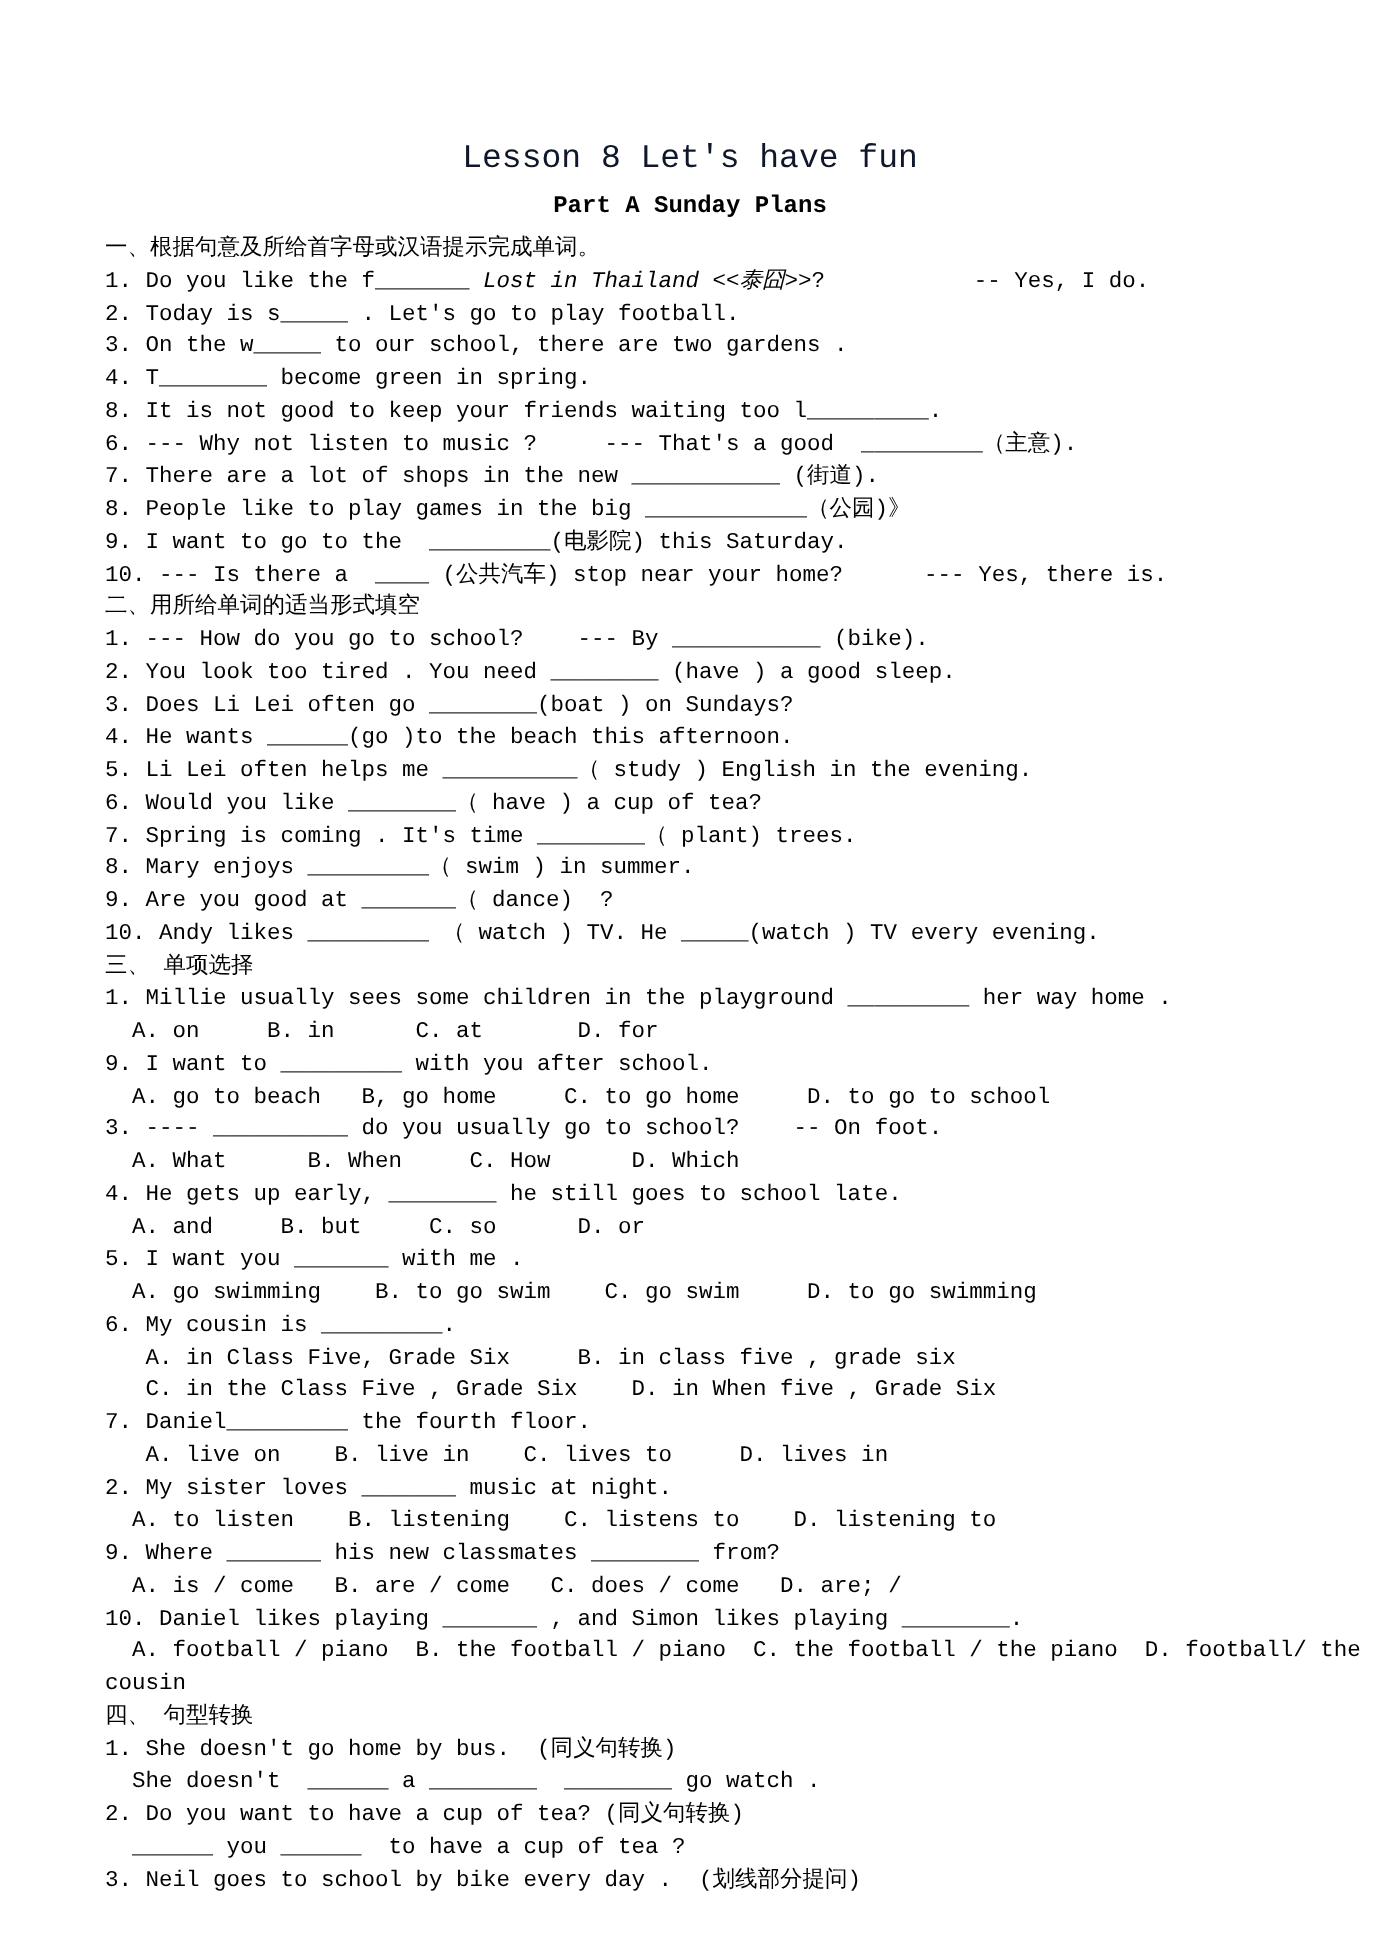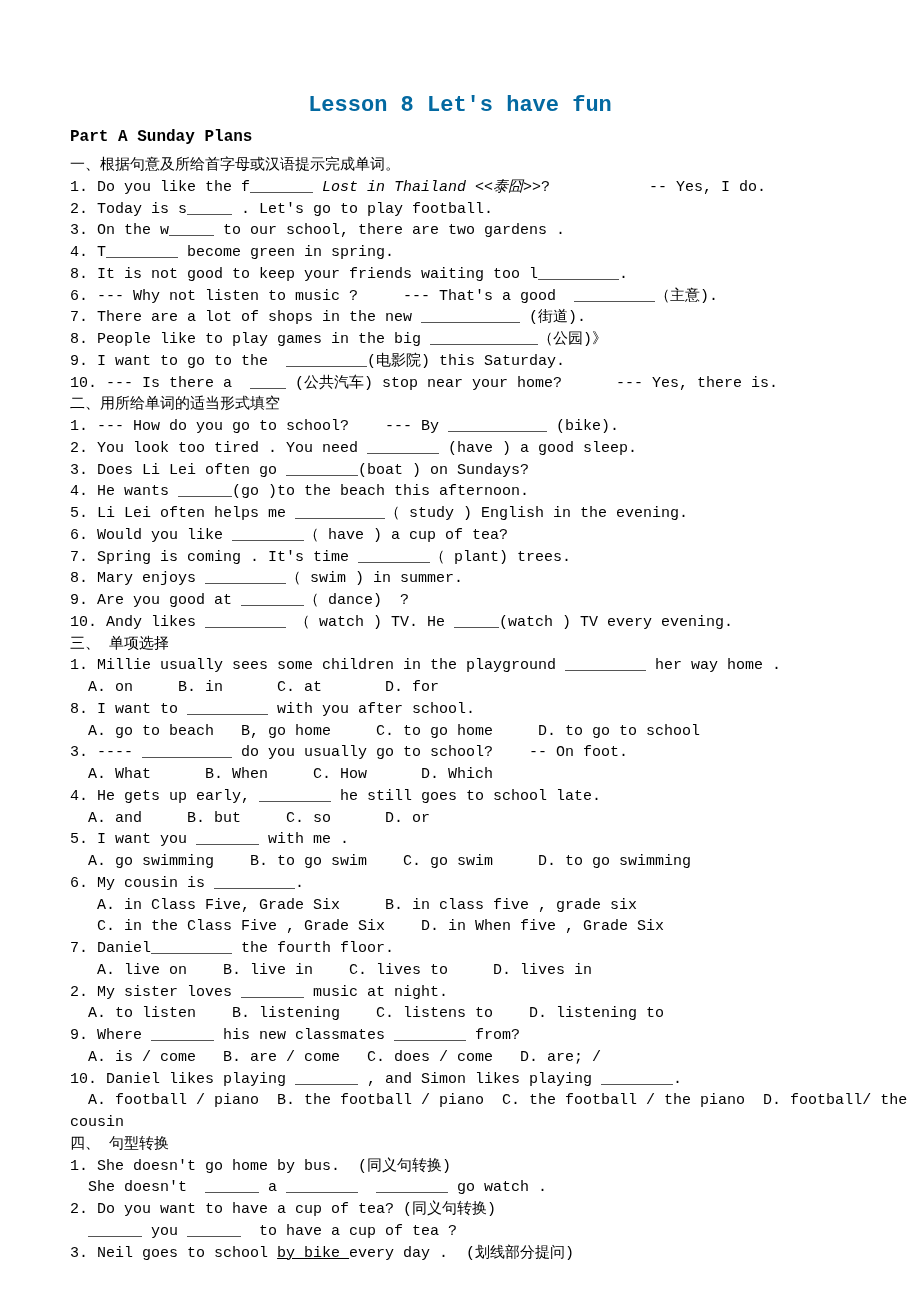--- a/index.html
+++ b/index.html
@@ -7,46 +7,45 @@
       width: 920px;
       height: 1302px;
       background: #ffffff;
       font-family: "SimSun", "宋体", monospace;
       font-size: 15px;
       line-height: 1.45;
       color: #000;
       padding: 90px 70px 50px 70px;
     }
     .title {
-      color: #0369a1;
-      font-weight: bold;
+      color: #0f172a;
+      font-weight: normal;
       font-size: 22px;
       text-align: center;
       margin-bottom: 4px;
       font-family: "Courier New", monospace;
     }
     .subtitle {
-      text-align: left;
+      text-align: center;
       font-weight: bold;
       font-size: 16px;
       margin-bottom: 6px;
       font-family: "Courier New", monospace;
     }
     .section-heading {
       font-family: "SimSun", "宋体", serif;
     }
     .line {
       white-space: pre;
       font-family: "Courier New", "SimSun", monospace;
     }
     .italic {
       font-style: italic;
     }
     .underline {
-      text-decoration: underline;
       text-align: center;
     }
   </style>
 </head>
 <body>
 
 <div class="title">Lesson 8  Let's have fun</div>
 <div class="subtitle">Part  A   Sunday Plans</div>
 
 <div class="line section-heading">一、根据句意及所给首字母或汉语提示完成单词。</div>
@@ -69,21 +68,21 @@
 <div class="line">5. Li Lei often helps me __________（ study ) English in the evening.</div>
 <div class="line">6. Would you like ________（ have ) a cup of tea?</div>
 <div class="line">7. Spring is coming . It's time ________（ plant) trees.</div>
 <div class="line">8. Mary enjoys _________（ swim ) in summer.</div>
 <div class="line">9. Are you good at _______（ dance)  ?</div>
 <div class="line">10. Andy likes _________ （ watch ) TV. He _____(watch ) TV every evening.</div>
 
 <div class="line section-heading">三、 单项选择</div>
 <div class="line">1. Millie usually sees some children in the playground _________ her way home .</div>
 <div class="line">  A. on     B. in      C. at       D. for</div>
-<div class="line">8. I want to _________ with you after school.</div>
+<div class="line">9. I want to _________ with you after school.</div>
 <div class="line">  A. go to beach   B, go home     C. to go home     D. to go to school</div>
 <div class="line">3. ---- __________ do you usually go to school?    -- On foot.</div>
 <div class="line">  A. What      B. When     C. How      D. Which</div>
 <div class="line">4. He gets up early, ________ he still goes to school late.</div>
 <div class="line">  A. and     B. but     C. so      D. or</div>
 <div class="line">5. I want you _______ with me .</div>
 <div class="line">  A. go swimming    B. to go swim    C. go swim     D. to go swimming</div>
 <div class="line">6. My cousin is _________.</div>
 <div class="line">   A. in Class Five, Grade Six     B. in class five , grade six</div>
 <div class="line">   C. in the Class Five , Grade Six    D. in When five , Grade Six</div>

